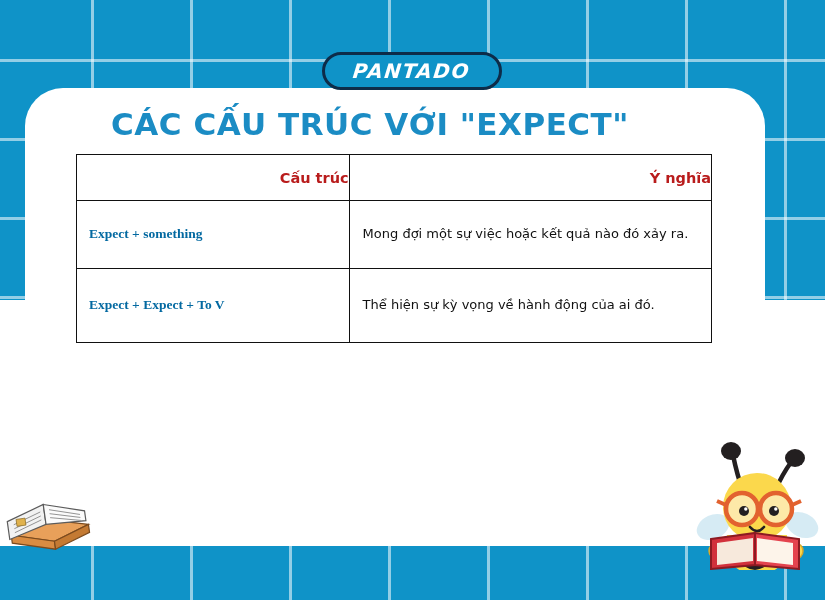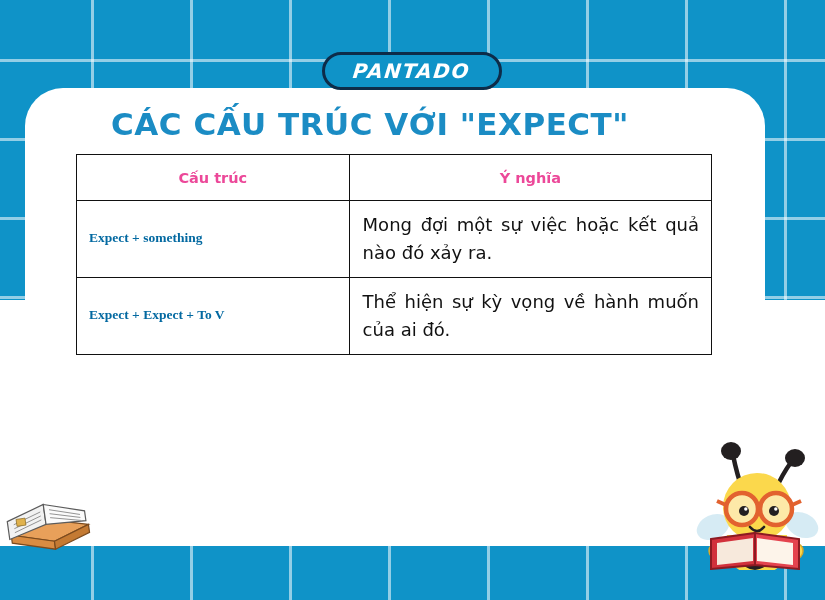--- a/index.html
+++ b/index.html
@@ -101,38 +101,38 @@
     background: #fff;
   }
   #structures-table td, #structures-table th {
     border: 1.6px solid #111;
     vertical-align: middle;
   }
   #structures-table thead th {
     height: 46px;
     font-size: 14.5px;
     font-weight: bold;
-    color: #ec4899;
-    text-align: center;
+    color: #b91c1c;
+    text-align: right;
     font-family: "DejaVu Sans", sans-serif;
   }
   .col-structure { width: 273px; }
   .col-meaning   { width: 363px; }
 
   td.cell-structure {
     padding: 10px 12px;
     font-size: 13.5px;
     font-weight: bold;
     color: #0369a1;
     line-height: 1.55;
     font-family: Liberation Serif, serif;
   }
   td.cell-meaning {
     padding: 10px 12px 10px 13px;
-    font-size: 18px;
+    font-size: 13px;
     color: #111;
     line-height: 1.55;
     text-align: justify;
     font-family: "DejaVu Sans", sans-serif;
   }
 
   tr.r0 td { height: 68px; }
   tr.r1 td { height: 70px; }
   tr.r2 td { height: 42px; }
   tr.r3 td { height: 66px; }
@@ -179,21 +179,21 @@
       <th class="col-meaning">Ý nghĩa</th>
     </tr>
   </thead>
   <tbody>
     <tr class="r0">
       <td class="cell-structure">Expect + something</td>
       <td class="cell-meaning">Mong đợi một sự việc hoặc kết quả nào đó xảy ra.</td>
     </tr>
     <tr class="r4">
       <td class="cell-structure">Expect + Expect + To V</td>
-      <td class="cell-meaning">Thể hiện sự kỳ vọng về hành muốn của ai đó.</td>
+      <td class="cell-meaning">Thể hiện sự kỳ vọng về hành động của ai đó.</td>
     </tr>
   </tbody>
 </table>
 
 <svg id="books-illustration" viewBox="0 0 92 62">
   <g transform="rotate(-8 46 34)">
 
     <path d="M8 40 L44 29 L86 40 L50 52 Z" fill="#e8a05a" stroke="#7a4a1e" stroke-width="1.2"></path>
     <path d="M8 40 L8 48 L50 60 L50 52 Z" fill="#d98c42" stroke="#7a4a1e" stroke-width="1.2"></path>
     <path d="M50 52 L50 60 L86 48 L86 40 Z" fill="#c47a33" stroke="#7a4a1e" stroke-width="1.2"></path>

